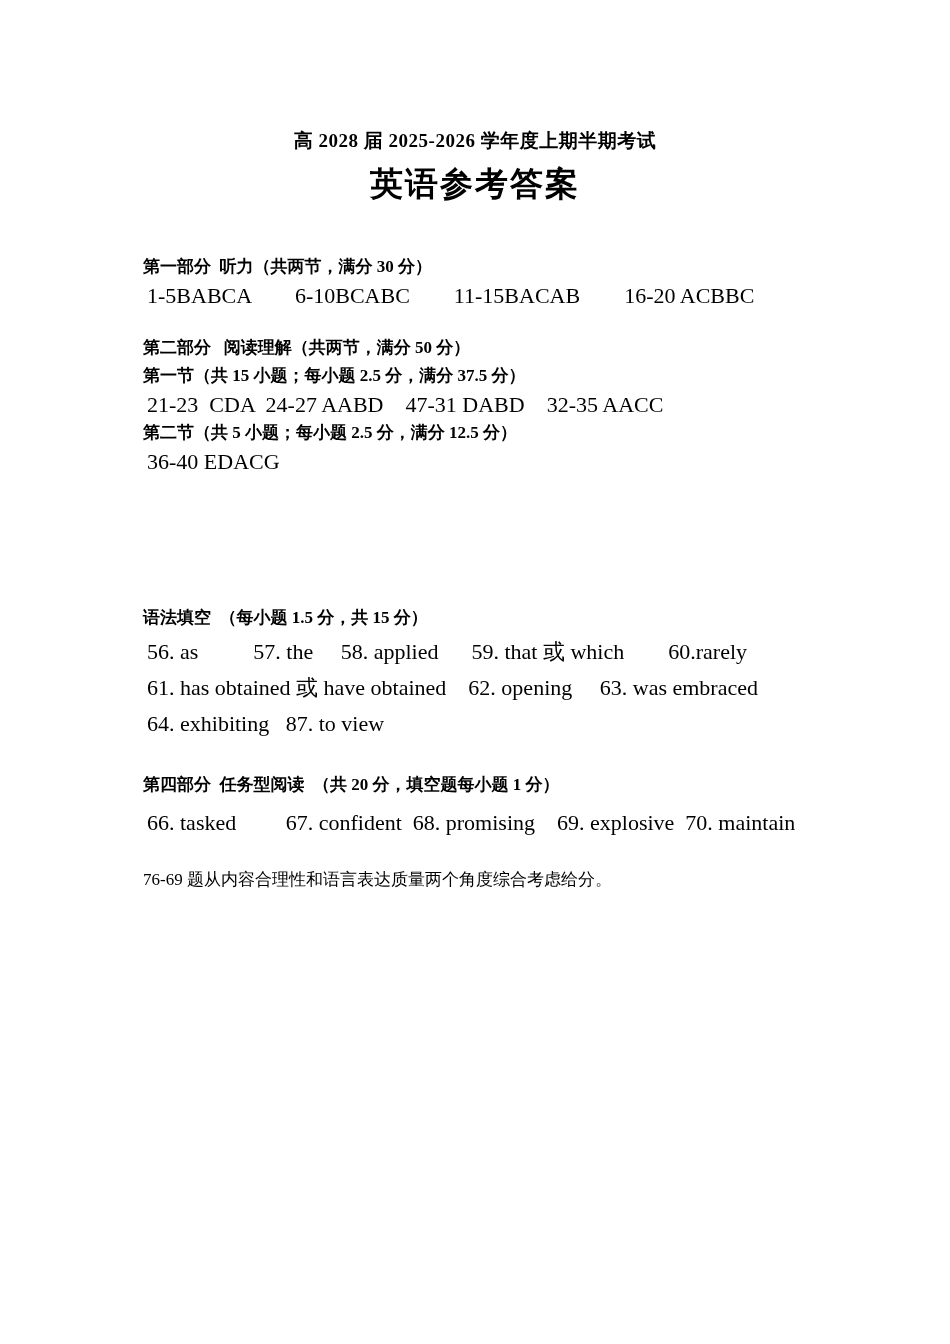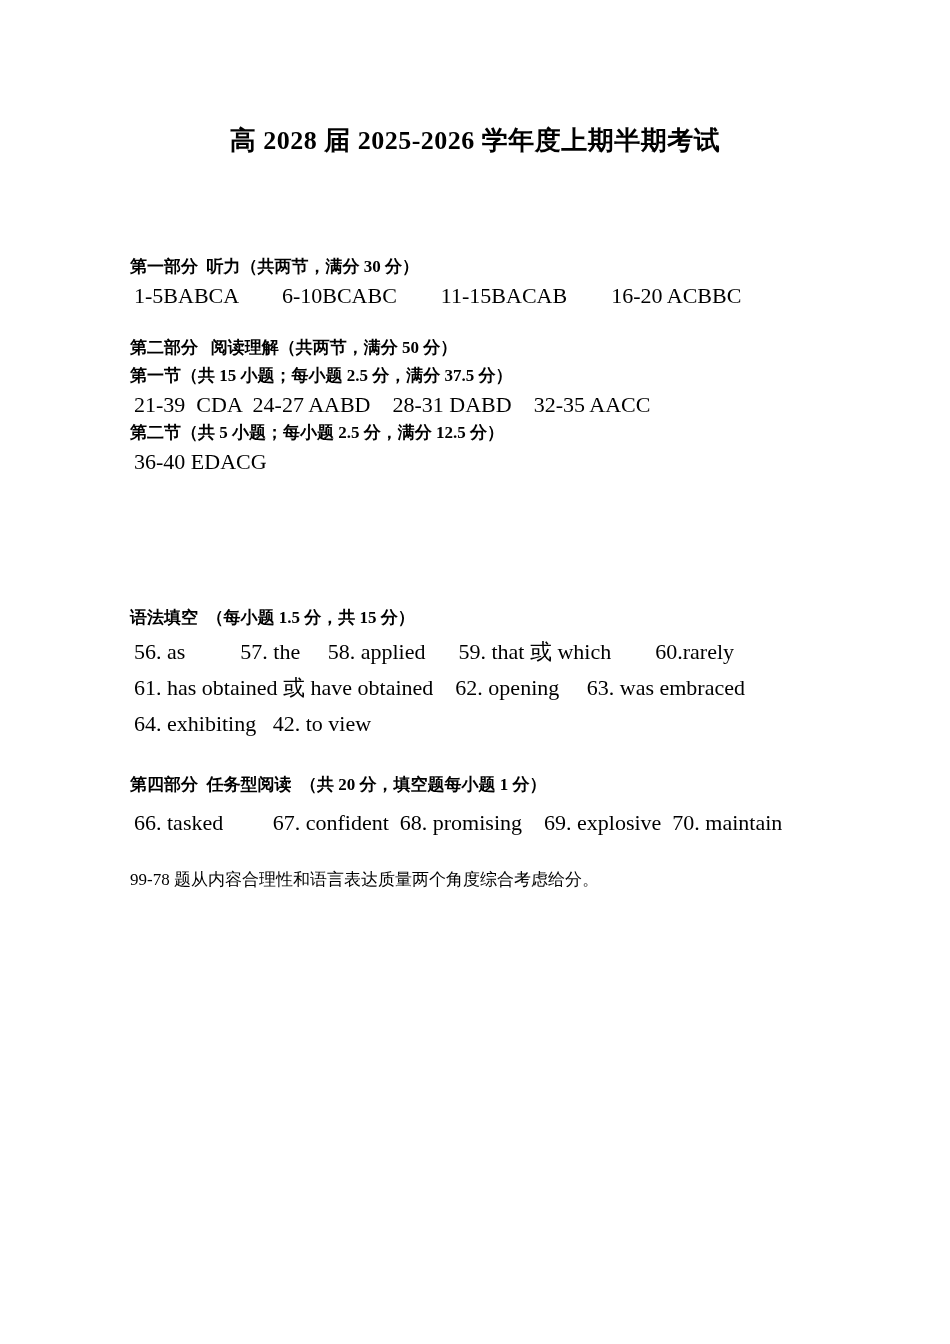--- a/index.html
+++ b/index.html
@@ -28,21 +28,21 @@
   
   .doc-title-wrap {
     position: absolute;
     left: 0;
     top: 126px;
     width: 950px;
     text-align: center;
   }
   .doc-title {
     font-family: "Liberation Serif", "DejaVu Serif", serif;
-    font-size: 26px;
+    font-size: 19px;
     font-weight: 700;
     letter-spacing: 0.5px;
     line-height: 30px;
     display: block;
   }
   .doc-subtitle-wrap {
     position: absolute;
     left: 0;
     top: 163px;
     width: 950px;
@@ -53,21 +53,21 @@
     font-size: 33px;
     font-weight: 700;
     letter-spacing: 2px;
     line-height: 42px;
     display: block;
   }
 
   
   .block {
     position: absolute;
-    left: 130px;
+    left: 143px;
     width: 700px;
   }
   .heading {
     font-family: "Liberation Serif", "DejaVu Serif", serif;
     font-size: 17px;
     font-weight: 700;
     line-height: 28px;
     white-space: pre;
   }
   .heading-plain {
@@ -112,55 +112,58 @@
   }
 </style>
 </head>
 <body>
 
 <div class="page">
 
   <div class="doc-title-wrap">
     <span class="doc-title">高 2028 届 2025-2026 学年度上期半期考试</span>
   </div>
+  <div class="doc-subtitle-wrap">
+    <span class="doc-subtitle">英语参考答案</span>
+  </div>
 
   <div class="block" style="top:253px;">
     <div class="heading">第一部分  听力（共两节，满分 30 分）</div>
     <div class="answers">1-5BABCA        6-10BCABC        11-15BACAB        16-20 ACBBC</div>
   </div>
 
   <div class="block" style="top:334px;">
     <div class="heading">第二部分   阅读理解（共两节，满分 50 分）</div>
     <div class="heading">第一节（共 15 小题；每小题 2.5 分，满分 37.5 分）</div>
-    <div class="answers">21-39  CDA  24-27 AABD    28-31 DABD    32-35 AACC</div>
+    <div class="answers">21-23  CDA  24-27 AABD    47-31 DABD    32-35 AACC</div>
     <div class="heading">第二节（共 5 小题；每小题 2.5 分，满分 12.5 分）</div>
     <div class="answers">36-40 EDACG</div>
   </div>
 
 
   <div class="block" style="top:604px;">
     <div class="heading">语法填空  （每小题 1.5 分，共 15 分）</div>
   </div>
 
   <div class="block" style="top:634px;">
     <div class="answers" style="line-height:36px;">56. as          57. the     58. applied      59. that 或 which        60.rarely</div>
     <div class="answers" style="line-height:36px;">61. has obtained 或 have obtained    62. opening     63. was embraced</div>
-    <div class="answers" style="line-height:36px;">64. exhibiting   42. to view</div>
+    <div class="answers" style="line-height:36px;">64. exhibiting   87. to view</div>
   </div>
 
   <div class="block" style="top:771px;">
     <div class="heading">第四部分  任务型阅读  （共 20 分，填空题每小题 1 分）</div>
   </div>
 
   <div class="block" style="top:805px;">
     <div class="answers" style="line-height:36px;">66. tasked         67. confident  68. promising    69. explosive  70. maintain</div>
   </div>
 
   <div class="block" style="top:866px;">
-    <div class="note">99-78 题从内容合理性和语言表达质量两个角度综合考虑给分。</div>
+    <div class="note">76-69 题从内容合理性和语言表达质量两个角度综合考虑给分。</div>
   </div>
 
   <div class="longanswer" style="top:928px;">
     <span class="la-line"></span>
     <span class="la-line indent"></span>
     <span class="la-line indent"></span>
   </div>
 
   <div class="longanswer" style="top:1038px;">
     <span class="la-line"></span>

